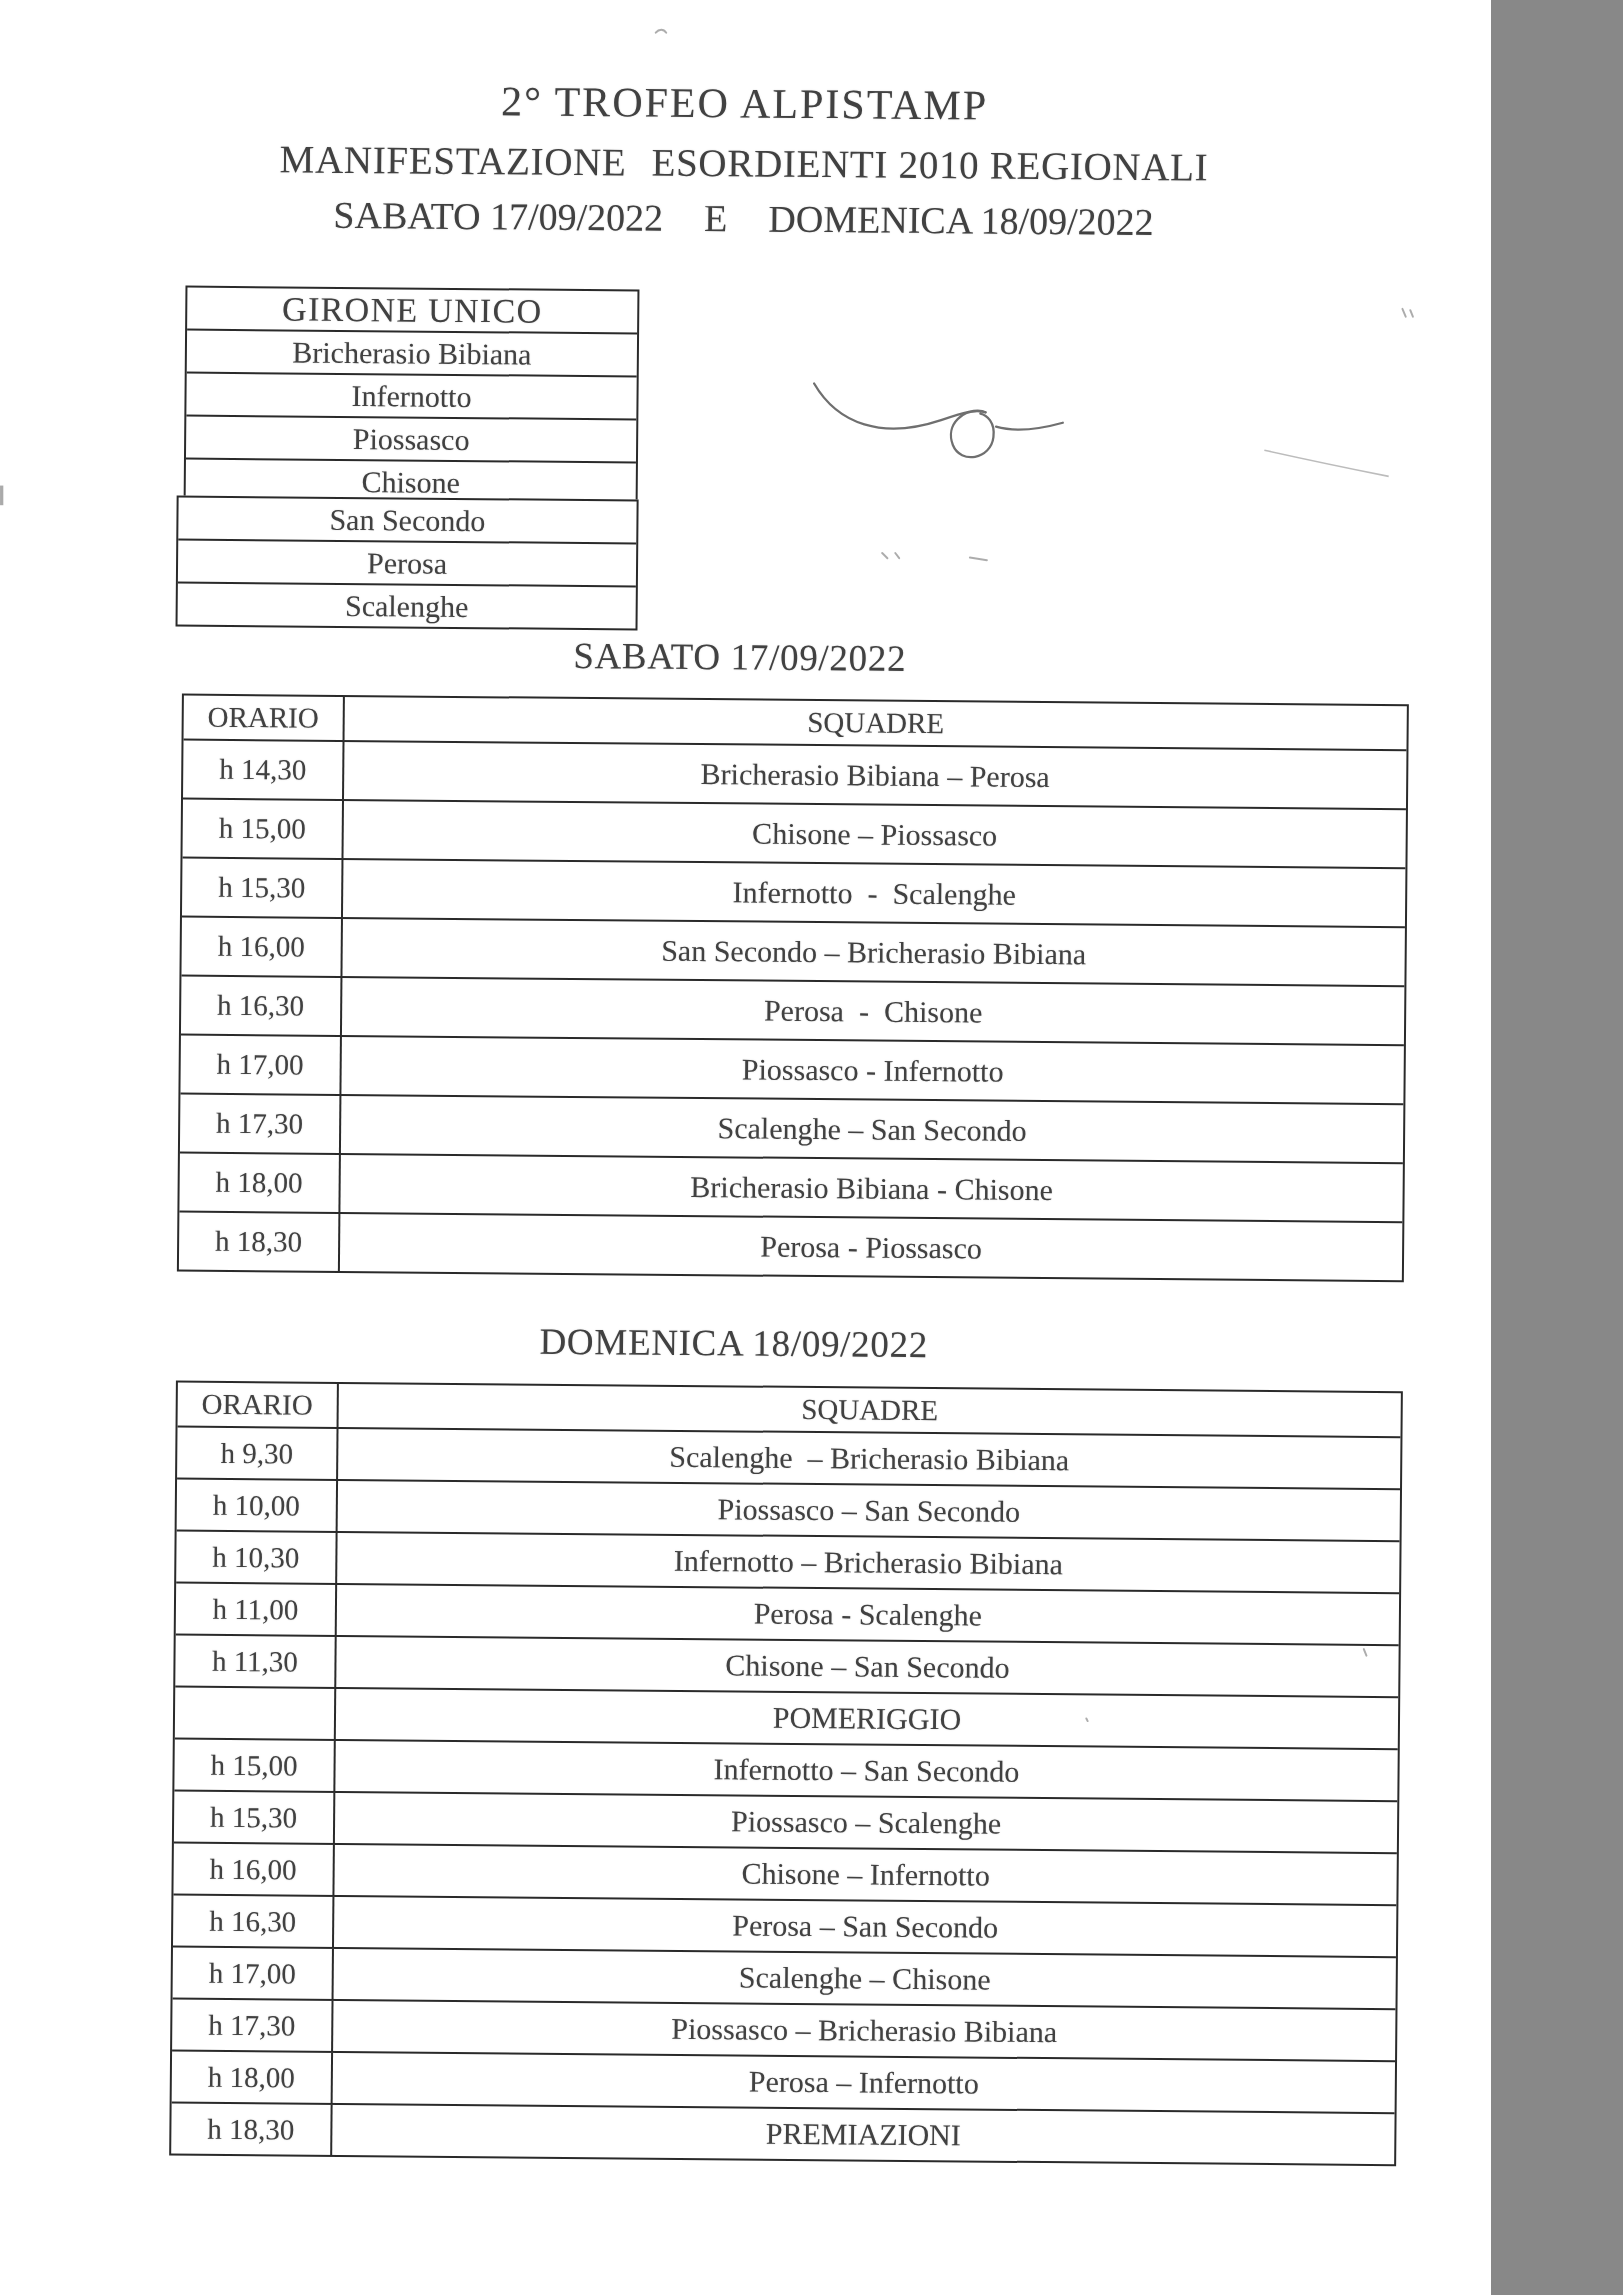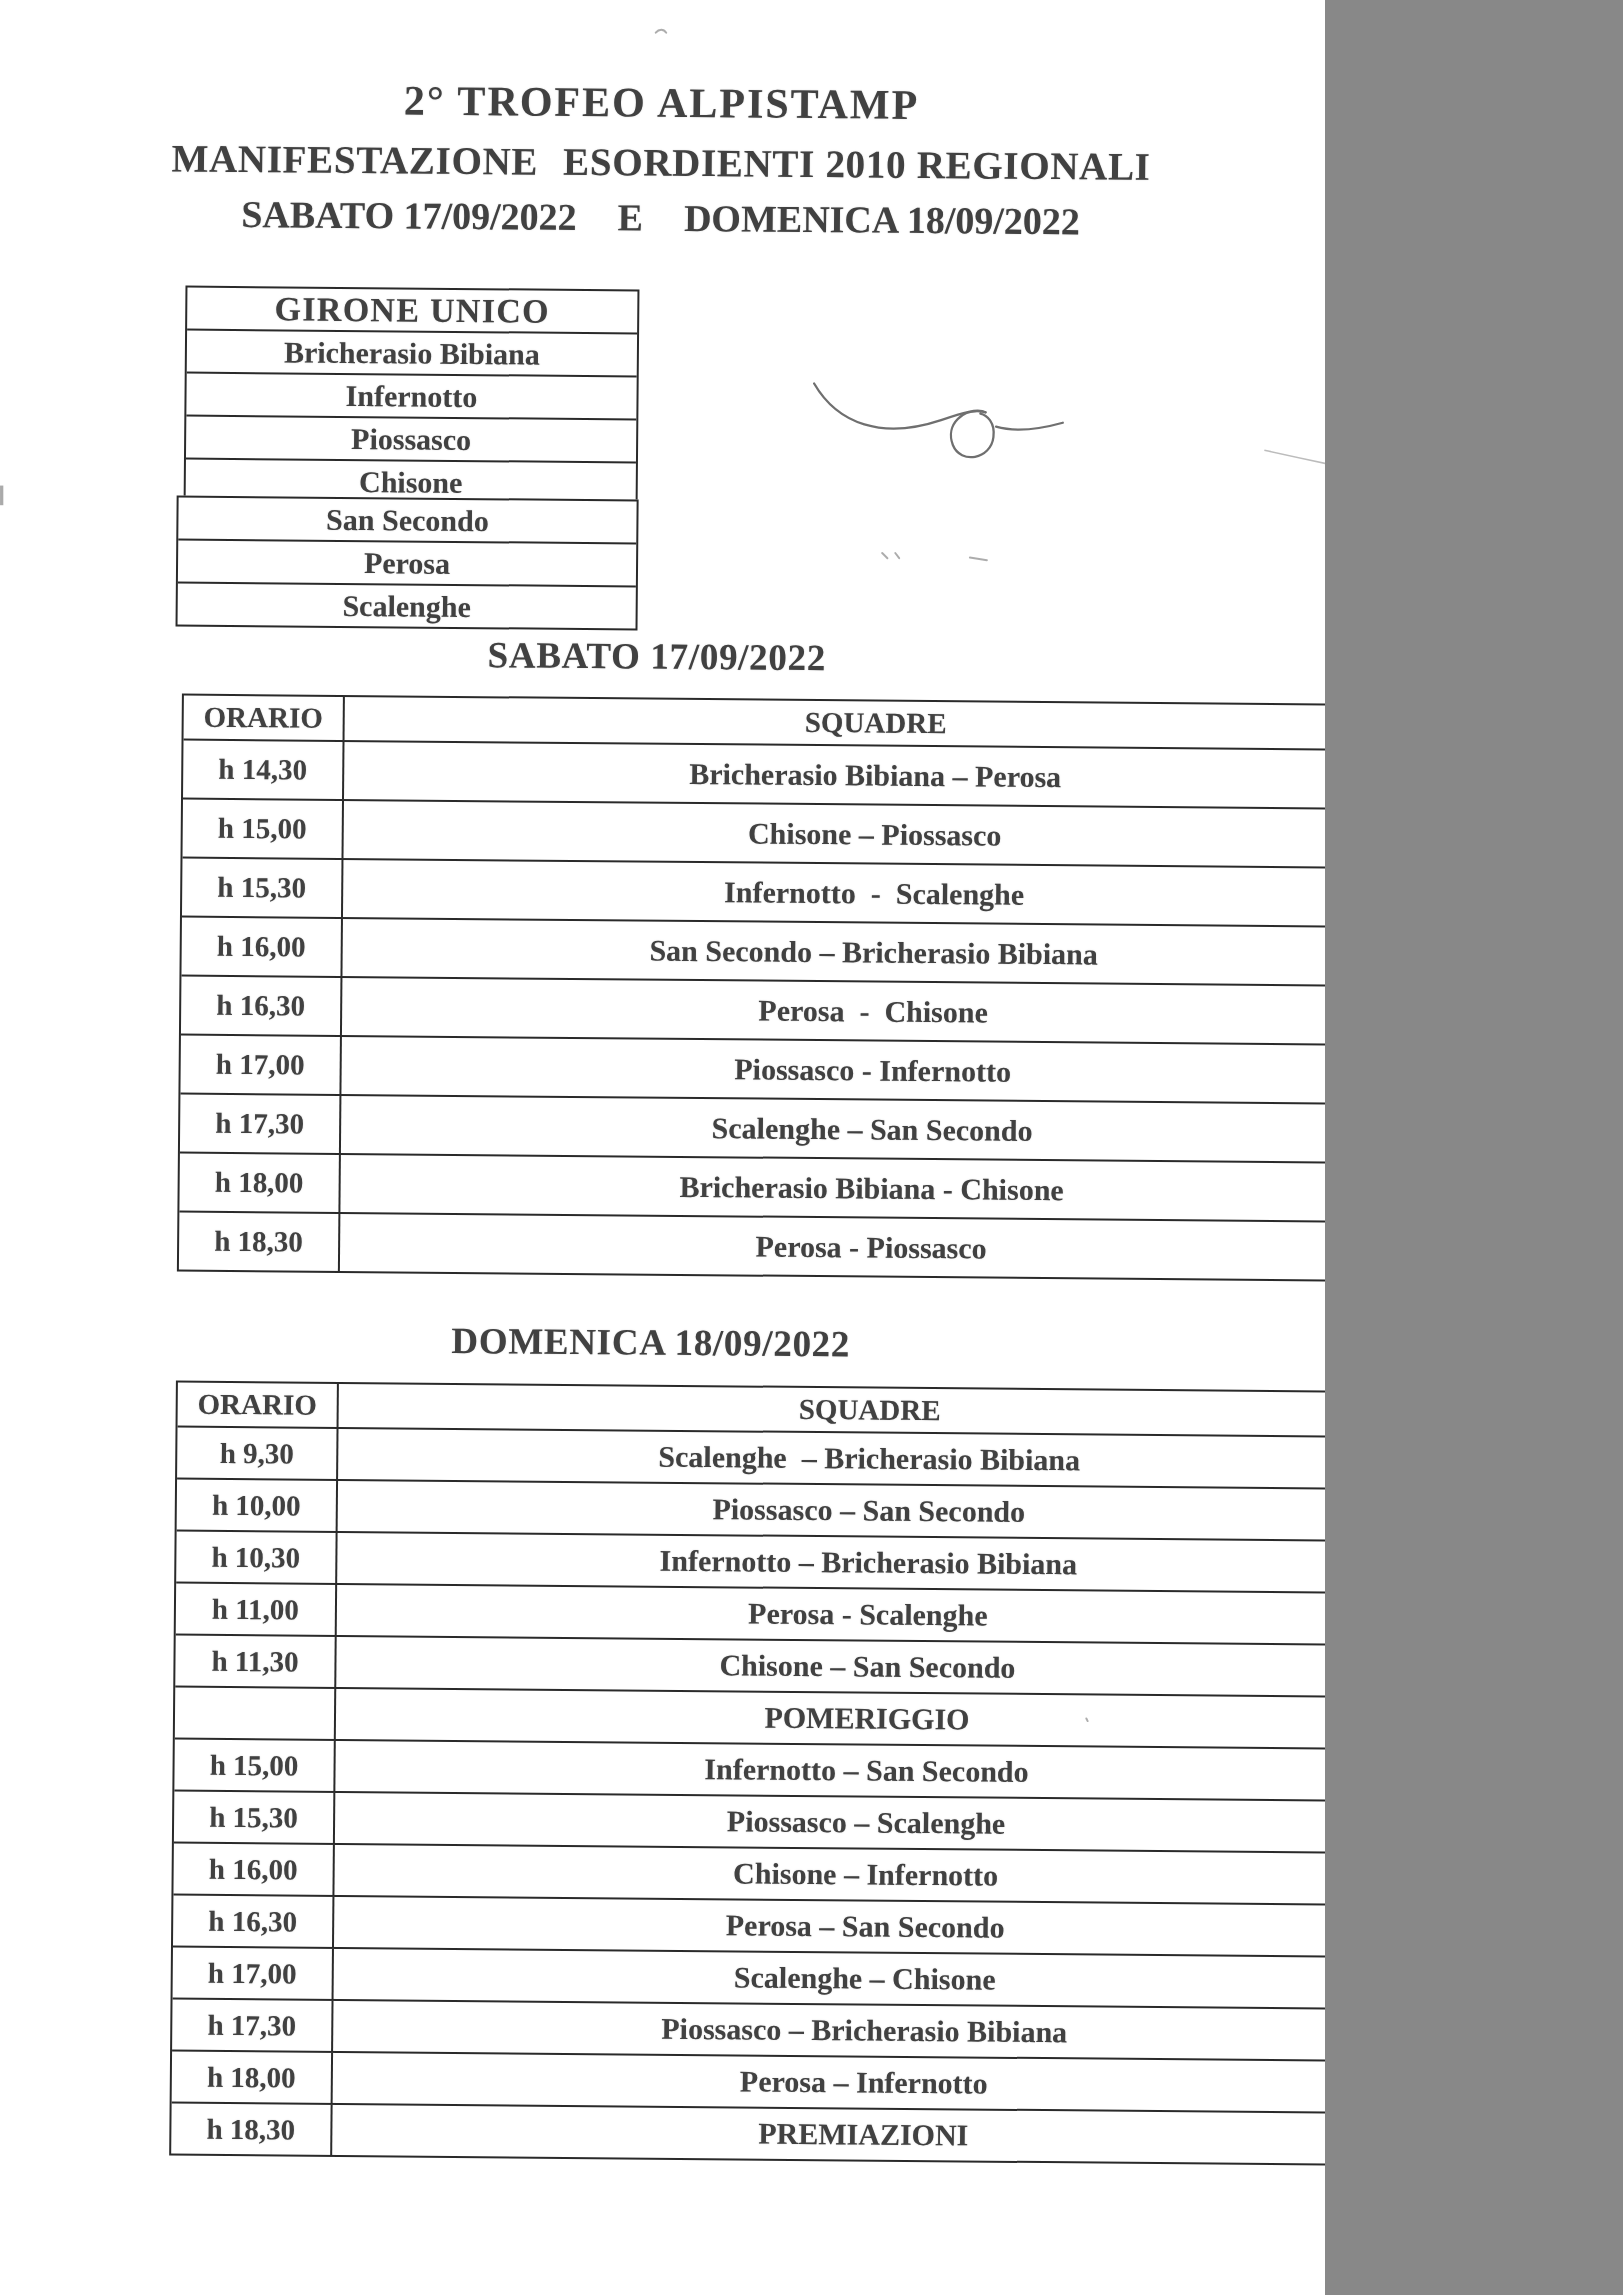--- a/index.html
+++ b/index.html
@@ -1,20 +1,20 @@
 <!DOCTYPE html>
 <html style="font-size:10.5px"><head>
 <meta charset="utf-8">
 <style>
   html,body { margin:0; padding:0; background:#888; }
   .page {
-    position:relative; width:1325px; height:2295px;
+    position:relative; width:1491px; height:2295px;
     background:#ffffff; overflow:hidden;
     font-family:"Liberation Serif","DejaVu Serif",serif;
-    font-weight:bold; color:#414141;
+    font-weight:normal; color:#414141;
   }
   .skew {
     position:absolute; left:0; top:0; width:100%; height:100%;
     transform:rotate(0.5deg); transform-origin:812px 0px;
   }
   .scan-ink { text-shadow:0 0 1.3px rgba(80,80,80,.35); }
 
   
   .title { position:absolute; top:80px; left:0; width:100%; text-align:center; }
   .t1 { font-size:42px; letter-spacing:2px; }

